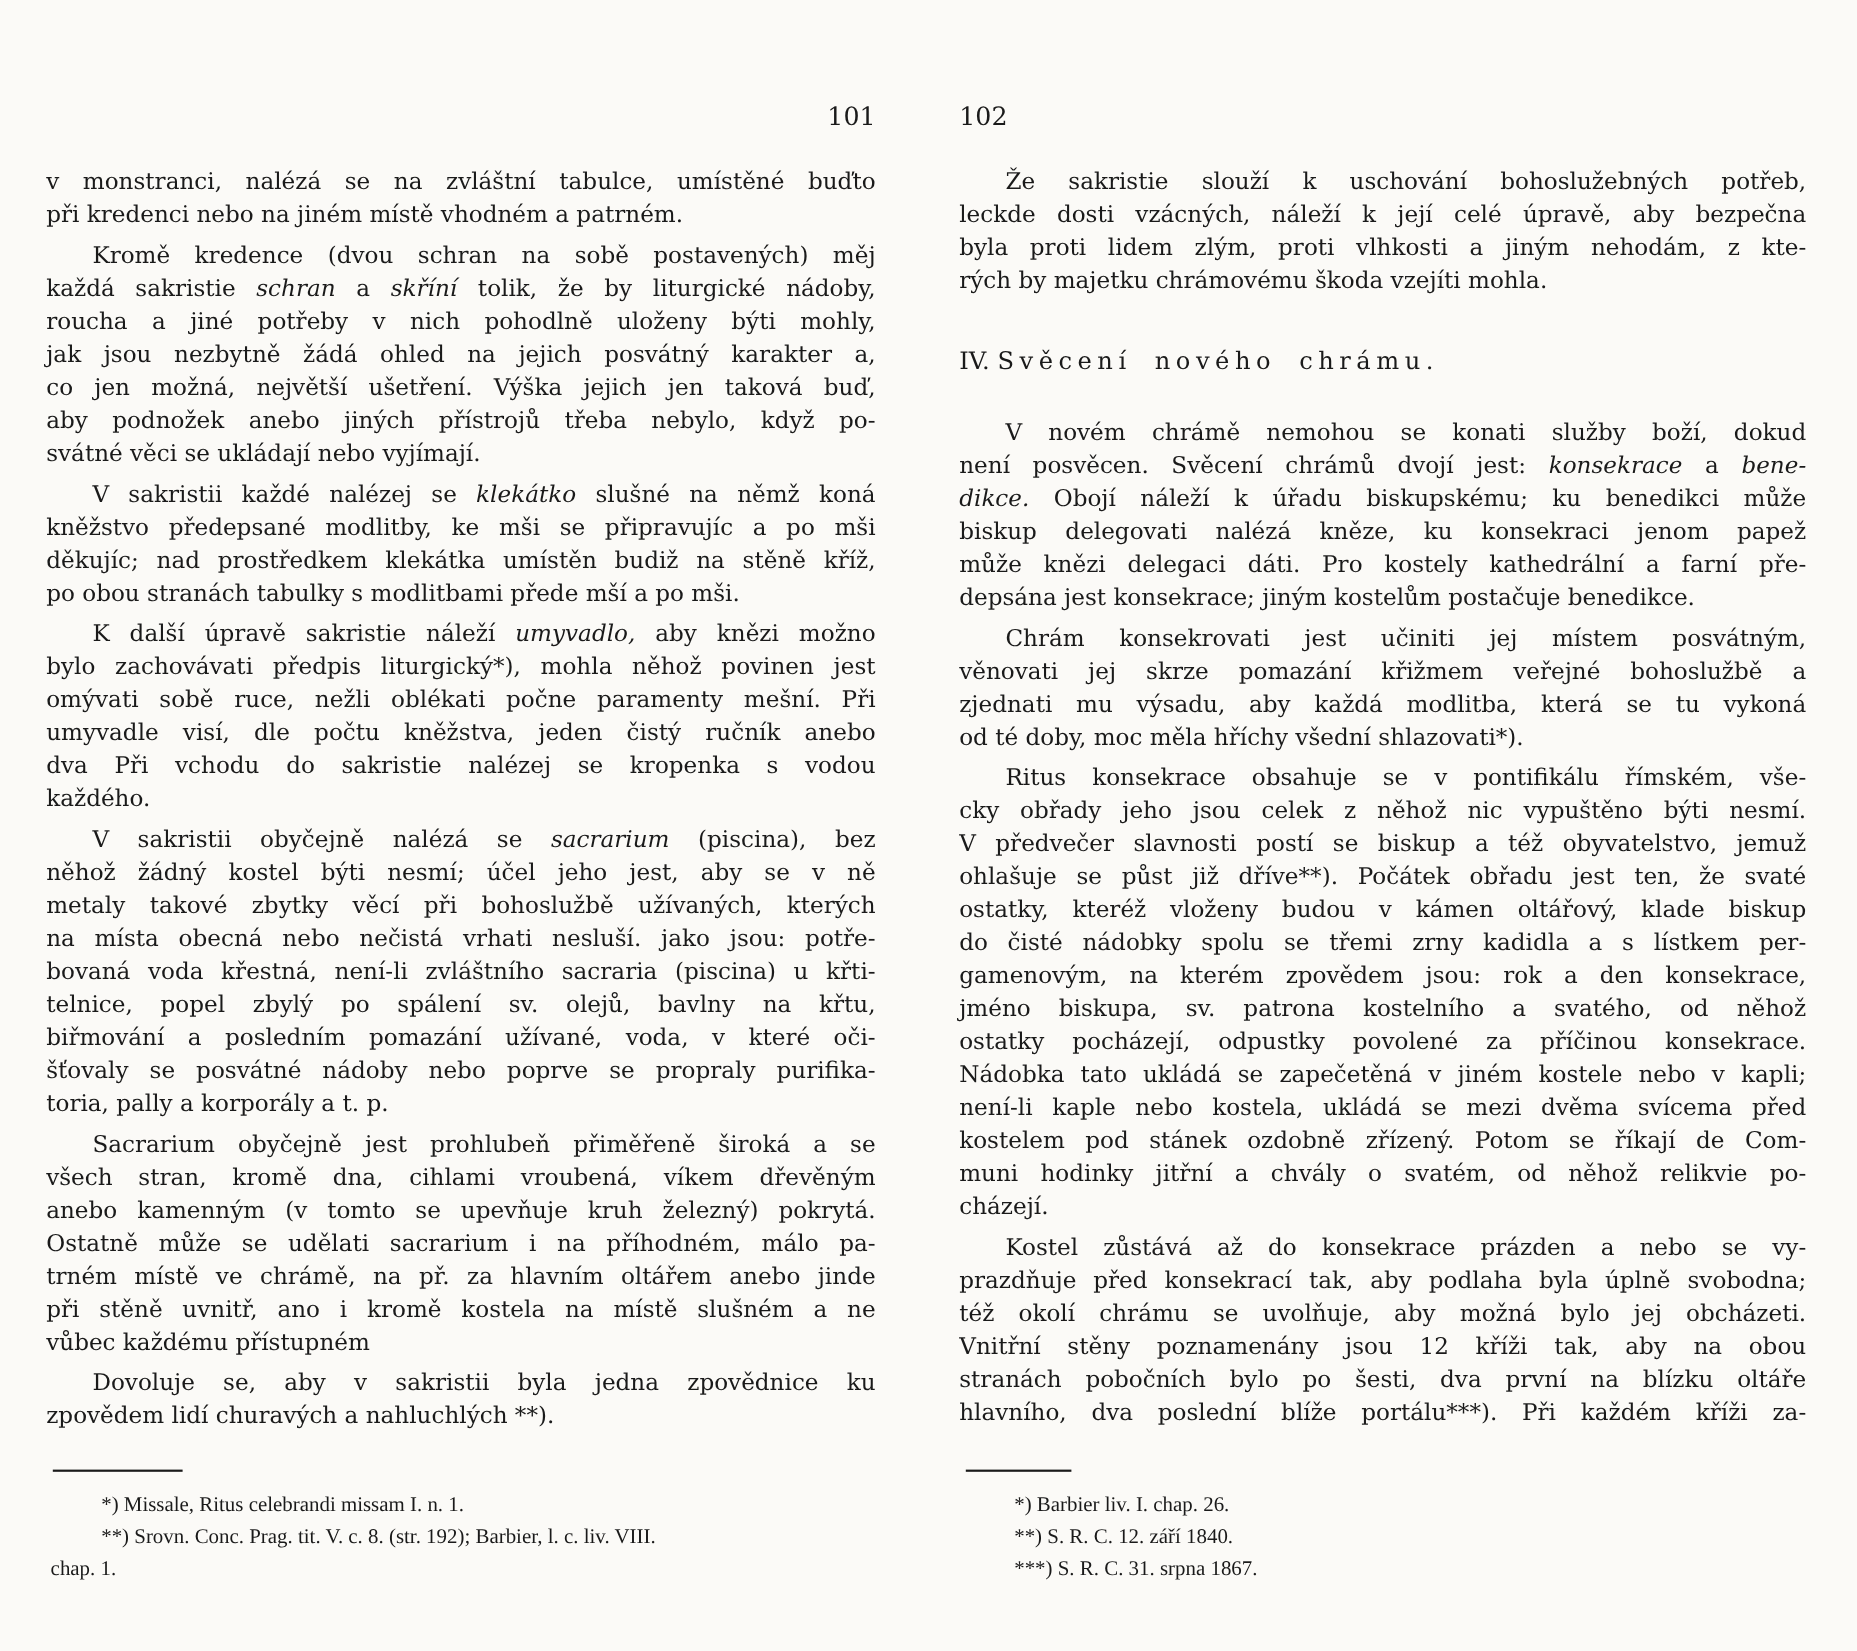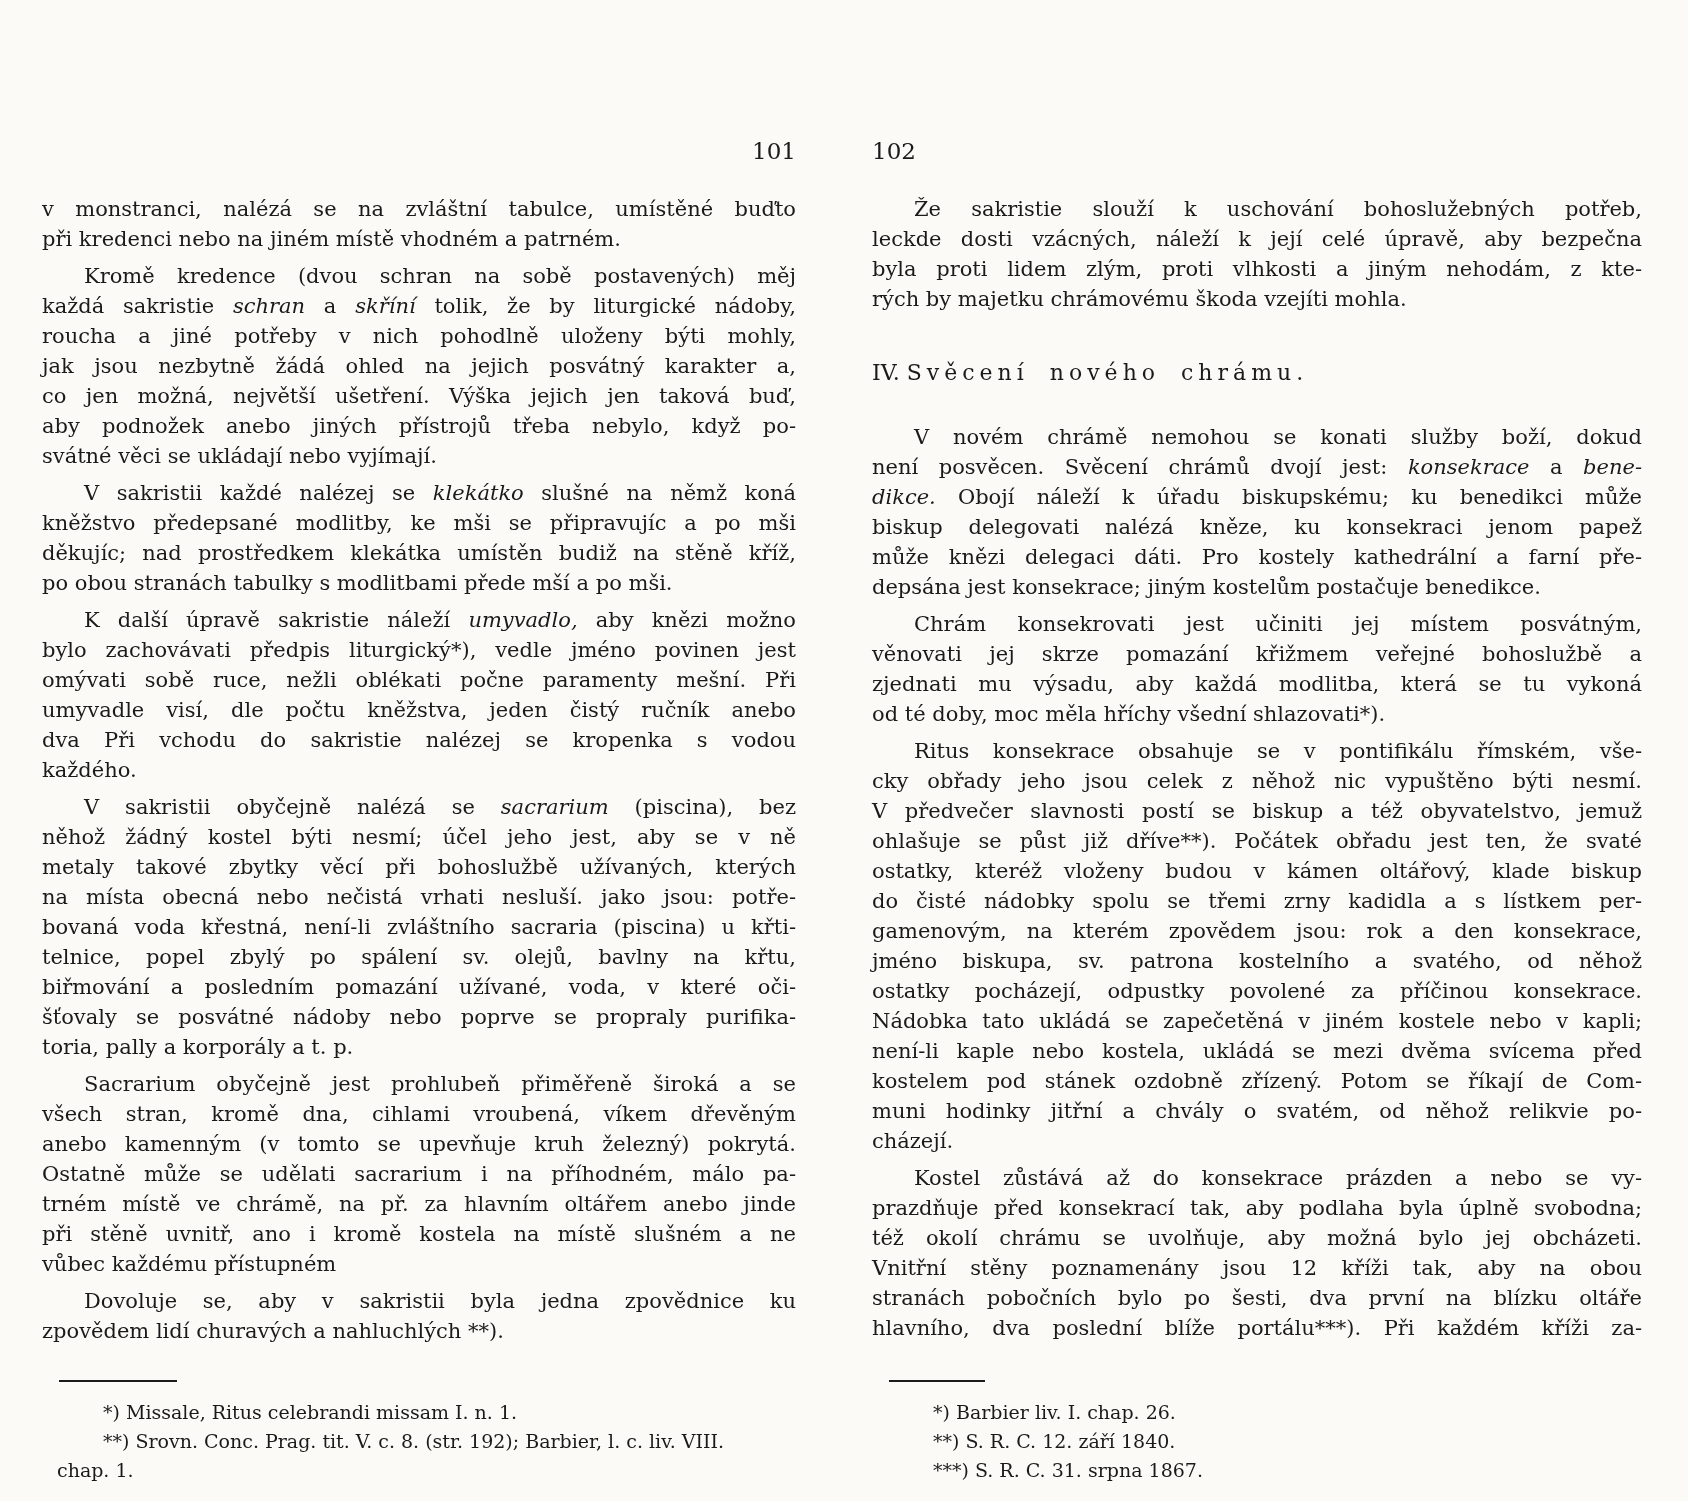--- a/index.html
+++ b/index.html
@@ -1,40 +1,40 @@
 <!DOCTYPE html>
 <html><head>
 <meta charset="utf-8">
 <style>
   html,body{margin:0;padding:0;}
   body{
     width:1688px;height:1501px;position:relative;overflow:hidden;
     background:#fbfaf7;color:#1a1a1a;
     font-family:"DejaVu Serif","Liberation Serif",serif;
   }
-  .page{position:absolute;top:0;height:1053px;margin-top:44px;}
+  .page{position:absolute;top:0;height:1053px;}
   .page.left{left:42px;width:754px;}
   .page.right{left:872px;width:770px;}
   .pagenum{position:absolute;top:94px;left:0;right:0;font-size:23px;line-height:26px;}
   .pagenum.alignright{text-align:right;}
   .pagenum.alignleft{text-align:left;}
   .content{position:absolute;top:150px;left:0;right:0;}
   .para{margin:0 0 7px 0;}
   .ln{
     font-size:21px;line-height:30px;white-space:normal;
     text-align:justify;text-align-last:justify;
   }
   .ln.last{text-align-last:left;}
   .ln.in{text-indent:42px;}
   i{font-style:italic;}
   .heading{
     margin:44px 0 34px 0;text-align:left;font-size:22px;line-height:30px;
   }
   .heading .sp{letter-spacing:5px;word-spacing:9px;}
-  .footnotes{position:absolute;top:1336px;left:15px;right:0;}
+  .footnotes{position:absolute;top:1336px;left:4px;right:0;font-family:Liberation Serif, serif;}
   .rule{height:2px;background:#1a1a1a;width:118px;margin:0 0 16px 2px;}
   .page.right .rule{width:96px;}
   .fn-ln{font-size:19px;line-height:29px;text-align:left;}
   .fn-ln.in{text-indent:46px;}
 </style>
 </head>
 <body>
 
 <div>
 
@@ -55,21 +55,21 @@
           <div class="ln last">svátné věci se ukládají nebo vyjímají.</div>
         </div>
         <div class="para">
           <div class="ln in">V sakristii každé nalézej se <i>klekátko</i> slušné  na němž koná</div>
           <div class="ln">kněžstvo předepsané modlitby, ke mši se připravujíc a po mši</div>
           <div class="ln">děkujíc; nad prostředkem klekátka umístěn budiž na stěně kříž,</div>
           <div class="ln last">po obou stranách tabulky s modlitbami přede mší a po mši.</div>
         </div>
         <div class="para">
           <div class="ln in">K další úpravě sakristie náleží <i>umyvadlo,</i> aby knězi možno</div>
-          <div class="ln">bylo zachovávati předpis liturgický*), vedle jméno povinen jest</div>
+          <div class="ln">bylo zachovávati předpis liturgický*), mohla něhož povinen jest</div>
           <div class="ln">omývati sobě ruce, nežli oblékati počne paramenty mešní.  Při</div>
           <div class="ln">umyvadle visí, dle počtu kněžstva,  jeden čistý ručník anebo</div>
           <div class="ln">dva   Při vchodu do sakristie nalézej se kropenka s vodou</div>
           <div class="ln last">každého.</div>
         </div>
         <div class="para">
           <div class="ln in">V sakristii obyčejně nalézá se <i>sacrarium</i> (piscina), bez</div>
           <div class="ln">něhož žádný kostel býti nesmí; účel jeho jest, aby se v ně</div>
           <div class="ln">metaly takové zbytky věcí při bohoslužbě užívaných, kterých</div>
           <div class="ln">na místa obecná nebo nečistá vrhati nesluší. jako jsou: potře-</div>

